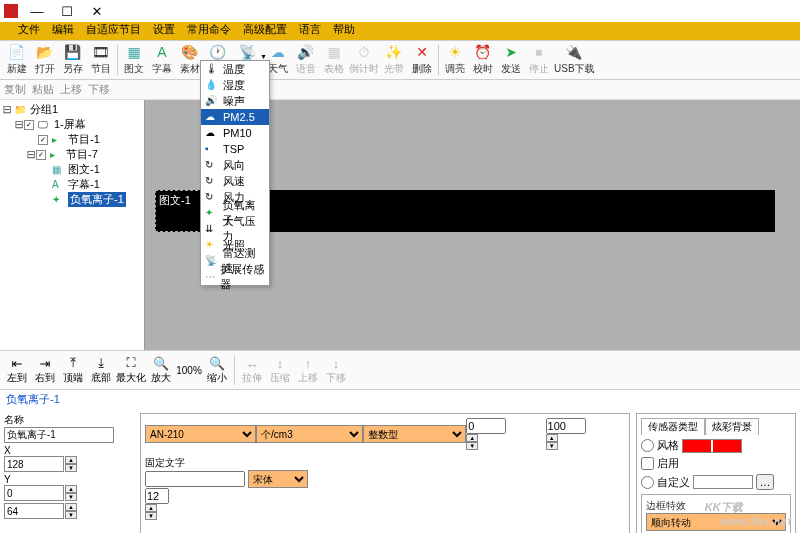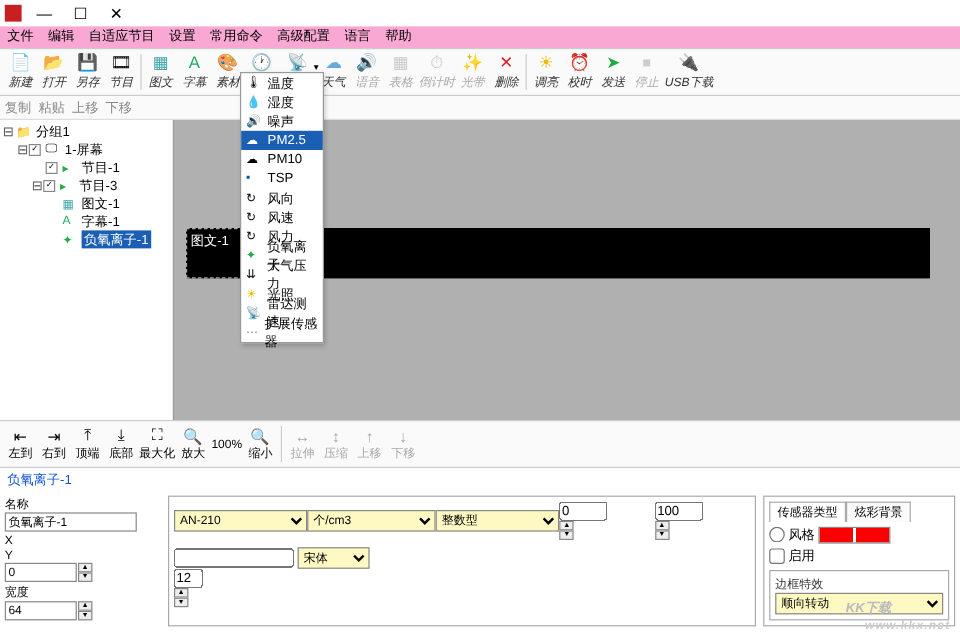--- a/index.html
+++ b/index.html
@@ -2,26 +2,26 @@
 <html><head>
 <meta charset="utf-8">
 <style>
 * { box-sizing: border-box; margin: 0; padding: 0; font-family: "Microsoft YaHei", SimSun, sans-serif; font-size: 11px; }
 body { background: #fff; width: 800px; height: 533px; overflow: hidden; position: relative; }
 .titlebar { height: 22px; display: flex; align-items: center; padding: 0 4px; background: #fff; }
 .titlebar .icon { width: 14px; height: 14px; background: #c82020; margin-right: 4px; }
 .titlebar .title { flex: 1; font-size: 11px; }
 .winbtns { display: flex; }
 .winbtns span { width: 30px; text-align: center; font-size: 13px; cursor: pointer; }
-.menubar { height: 18px; display: flex; padding: 0 4px; gap: 8px; background: #f9a8d4; }
+.menubar { height: 18px; display: flex; padding: 0 16px; gap: 8px; background: #eab308; }
 .menubar span { cursor: pointer; padding: 0 2px; }
 .toolbar { display: flex; align-items: flex-start; padding: 2px 3px; border-top: 1px solid #ccc; border-bottom: 1px solid #ccc; background: #fafafa; }
 .tbtn { display: flex; flex-direction: column; align-items: center; margin: 0 1px; cursor: pointer; min-width: 26px; position: relative; }
 .tbtn .ic { width: 18px; height: 18px; display: flex; align-items: center; justify-content: center; font-size: 14px; }
-.tbtn .lbl { font-size: 10px; color: #333; white-space: nowrap; margin-top: 1px; font-style: italic; }
+.tbtn .lbl { font-size: 10px; color: #333; white-space: nowrap; margin-top: 1px; }
 .tbtn.disabled .lbl { color: #aaa; }
 .tsep { width: 1px; height: 30px; background: #ccc; margin: 2px 2px; }
 .dropdown { position: absolute; left: 200px; top: 60px; width: 70px; background: #fff; border: 1px solid #999; z-index: 100; box-shadow: 2px 2px 4px rgba(0,0,0,0.2); }
 .dropdown .item { display: flex; align-items: center; height: 16px; padding: 0 4px; cursor: pointer; }
 .dropdown .item.sel { background: #1a5fb4; color: #fff; }
 .dropdown .item .di { width: 14px; height: 12px; margin-right: 4px; font-size: 10px; }
 .minitoolbar { display: flex; padding: 2px 4px; gap: 6px; border-bottom: 1px solid #ddd; background: #fafafa; }
 .minitoolbar span { color: #888; cursor: pointer; }
 .midrow { display: flex; height: 250px; }
 .tree { width: 145px; border-right: 1px solid #999; background: #fff; padding: 2px; overflow: hidden; }
@@ -41,21 +41,21 @@
 .panelhead { padding: 2px 6px; color: #1256d6; font-size: 11px; }
 .panels { display: flex; padding: 4px; gap: 6px; }
 .leftpanel { width: 130px; }
 .centerpanel { flex: 1; border: 1px solid #aaa; padding: 4px; }
 .rightpanel { width: 160px; border: 1px solid #aaa; padding: 4px; }
 .fld { display: flex; flex-direction: column; margin-bottom: 2px; }
 .fld label { font-size: 10px; }
 .fld .row { display: flex; align-items: center; gap: 1px; }
 .fld input[type=text] { border: 1px solid #888; height: 16px; font-size: 10px; padding: 0 2px; width: 60px; }
 .spnbtn { width: 12px; height: 8px; border: 1px solid #888; background: #eee; font-size: 6px; line-height: 6px; text-align: center; }
-select { border: 1px solid #888; height: 18px; font-size: 10px; background: #fef9c3; }
+select { border: 1px solid #888; height: 18px; font-size: 10px; background: #fdba74; }
 .hdrcell { background: #eee; border: 1px solid #aaa; padding: 1px 3px; text-align: center; font-size: 10px; }
 .valcell input, .valcell select { width: 100%; }
 .tab { display: inline-block; padding: 1px 6px; border: 1px solid #aaa; border-bottom: none; background: #fafafa; cursor: pointer; font-size: 10px; }
 .tab.active { background: #fff; }
 .radio { display: flex; align-items: center; gap: 3px; margin: 3px 0; }
 .radio input { margin: 0; }
 .fieldset { border: 1px solid #aaa; padding: 4px; margin-top: 4px; }
 .fieldset .leg { font-size: 10px; color: #333; }
 .watermark { position: absolute; right: 8px; bottom: 6px; color: #bbb; font-size: 20px; font-weight: bold; font-style: italic; pointer-events: none; }
 .watermark .sub { font-size: 10px; display: block; text-align: right; letter-spacing: 1px; color: #ccc; padding-left: 16px; }
@@ -250,21 +250,21 @@
       </div>
     <div class="tnode" style="padding-left:36px">
         <span class="chk">✓</span>
         <span class="tic" style="color:#2a4">▸</span>
         <span class="tlbl">节目-1</span>
       </div>
     <div class="tnode" style="padding-left:24px">
         <span class="exp">⊟</span>
         <span class="chk">✓</span>
         <span class="tic" style="color:#2a4">▸</span>
-        <span class="tlbl">节目-3</span>
+        <span class="tlbl">节目-7</span>
       </div>
     <div class="tnode" style="padding-left:48px">
         <span class="tic" style="color:#4aa">▦</span>
         <span class="tlbl">图文-1</span>
       </div>
     <div class="tnode" style="padding-left:48px">
         <span class="tic" style="color:#2a6">A</span>
         <span class="tlbl">字幕-1</span>
       </div>
     <div class="tnode selnode" style="padding-left:48px">
@@ -335,33 +335,39 @@
 
 <div class="panels">
 
   <div class="leftpanel">
     <div class="fld">
         <label>名称</label>
       <input type="text" style="width: 110px;" value="负氧离子-1">
       </div>
     <div class="fld">
         <label>X</label>
+      <div class="row">
+          <input type="text" value="128" style="">
+          <div>
+            <div class="spnbtn">▲</div>
+            <div class="spnbtn">▼</div>
+          </div>
+        </div>
       </div>
     <div class="fld">
         <label>Y</label>
       <div class="row">
           <input type="text" value="0" style="">
           <div>
             <div class="spnbtn">▲</div>
             <div class="spnbtn">▼</div>
           </div>
         </div>
       </div>
     <div class="fld">
-        <label>宽度</label>
       <div class="row">
           <input type="text" value="64" style="">
           <div>
             <div class="spnbtn">▲</div>
             <div class="spnbtn">▼</div>
           </div>
         </div>
       </div>
 
   </div>
@@ -382,20 +388,21 @@
         <td class="valcell">
               <div class="row"><input type="text" style="width: 40px;" value="100"><div>
                   <div class="spnbtn">▲</div>
                   <div class="spnbtn">▼</div>
                 </div></div>
             </td>
       </tr>
     </tbody>
       </table>
     <div style="margin-top:6px">
+      <div style="font-size:10px">固定文字</div>
       <div class="row">
         <input type="text" style="width: 100px;">
         <select style="width:60px"><option>宋体</option></select>
         <div class="row"><input type="text" style="width: 24px;" value="12"><div>
               <div class="spnbtn">▲</div>
               <div class="spnbtn">▼</div>
             </div></div>
         
         
         
@@ -408,20 +415,26 @@
     <div><span class="tab active">传感器类型</span><span class="tab">炫彩背景</span></div>
     <div class="radio">
         <input type="radio" style="">
         <span>风格</span>
       <span style="border:1px solid #888;width:60px;height:14px;display:inline-block;background:linear-gradient(90deg,#f00 48%,#fff 48%,#fff 52%,#f00 52%)"></span>
       </div>
     <div class="radio">
         <input type="checkbox" style="">
         <span>启用</span>
       </div>
+    <div class="radio">
+        <input type="radio" style="">
+        <span>自定义</span>
+      <span style="border:1px solid #888;width:60px;height:14px;display:inline-block"></span>
+      <button style="width:18px">…</button>
+      </div>
     <div class="fieldset">
       <span class="leg">边框特效</span>
       <select style="width:100%"><option>顺向转动</option></select>
       
     </div>
   </div>
 </div>
 
 <div class="watermark">
   <span>KK下载</span><span class="sub">www.kkx.net</span>

